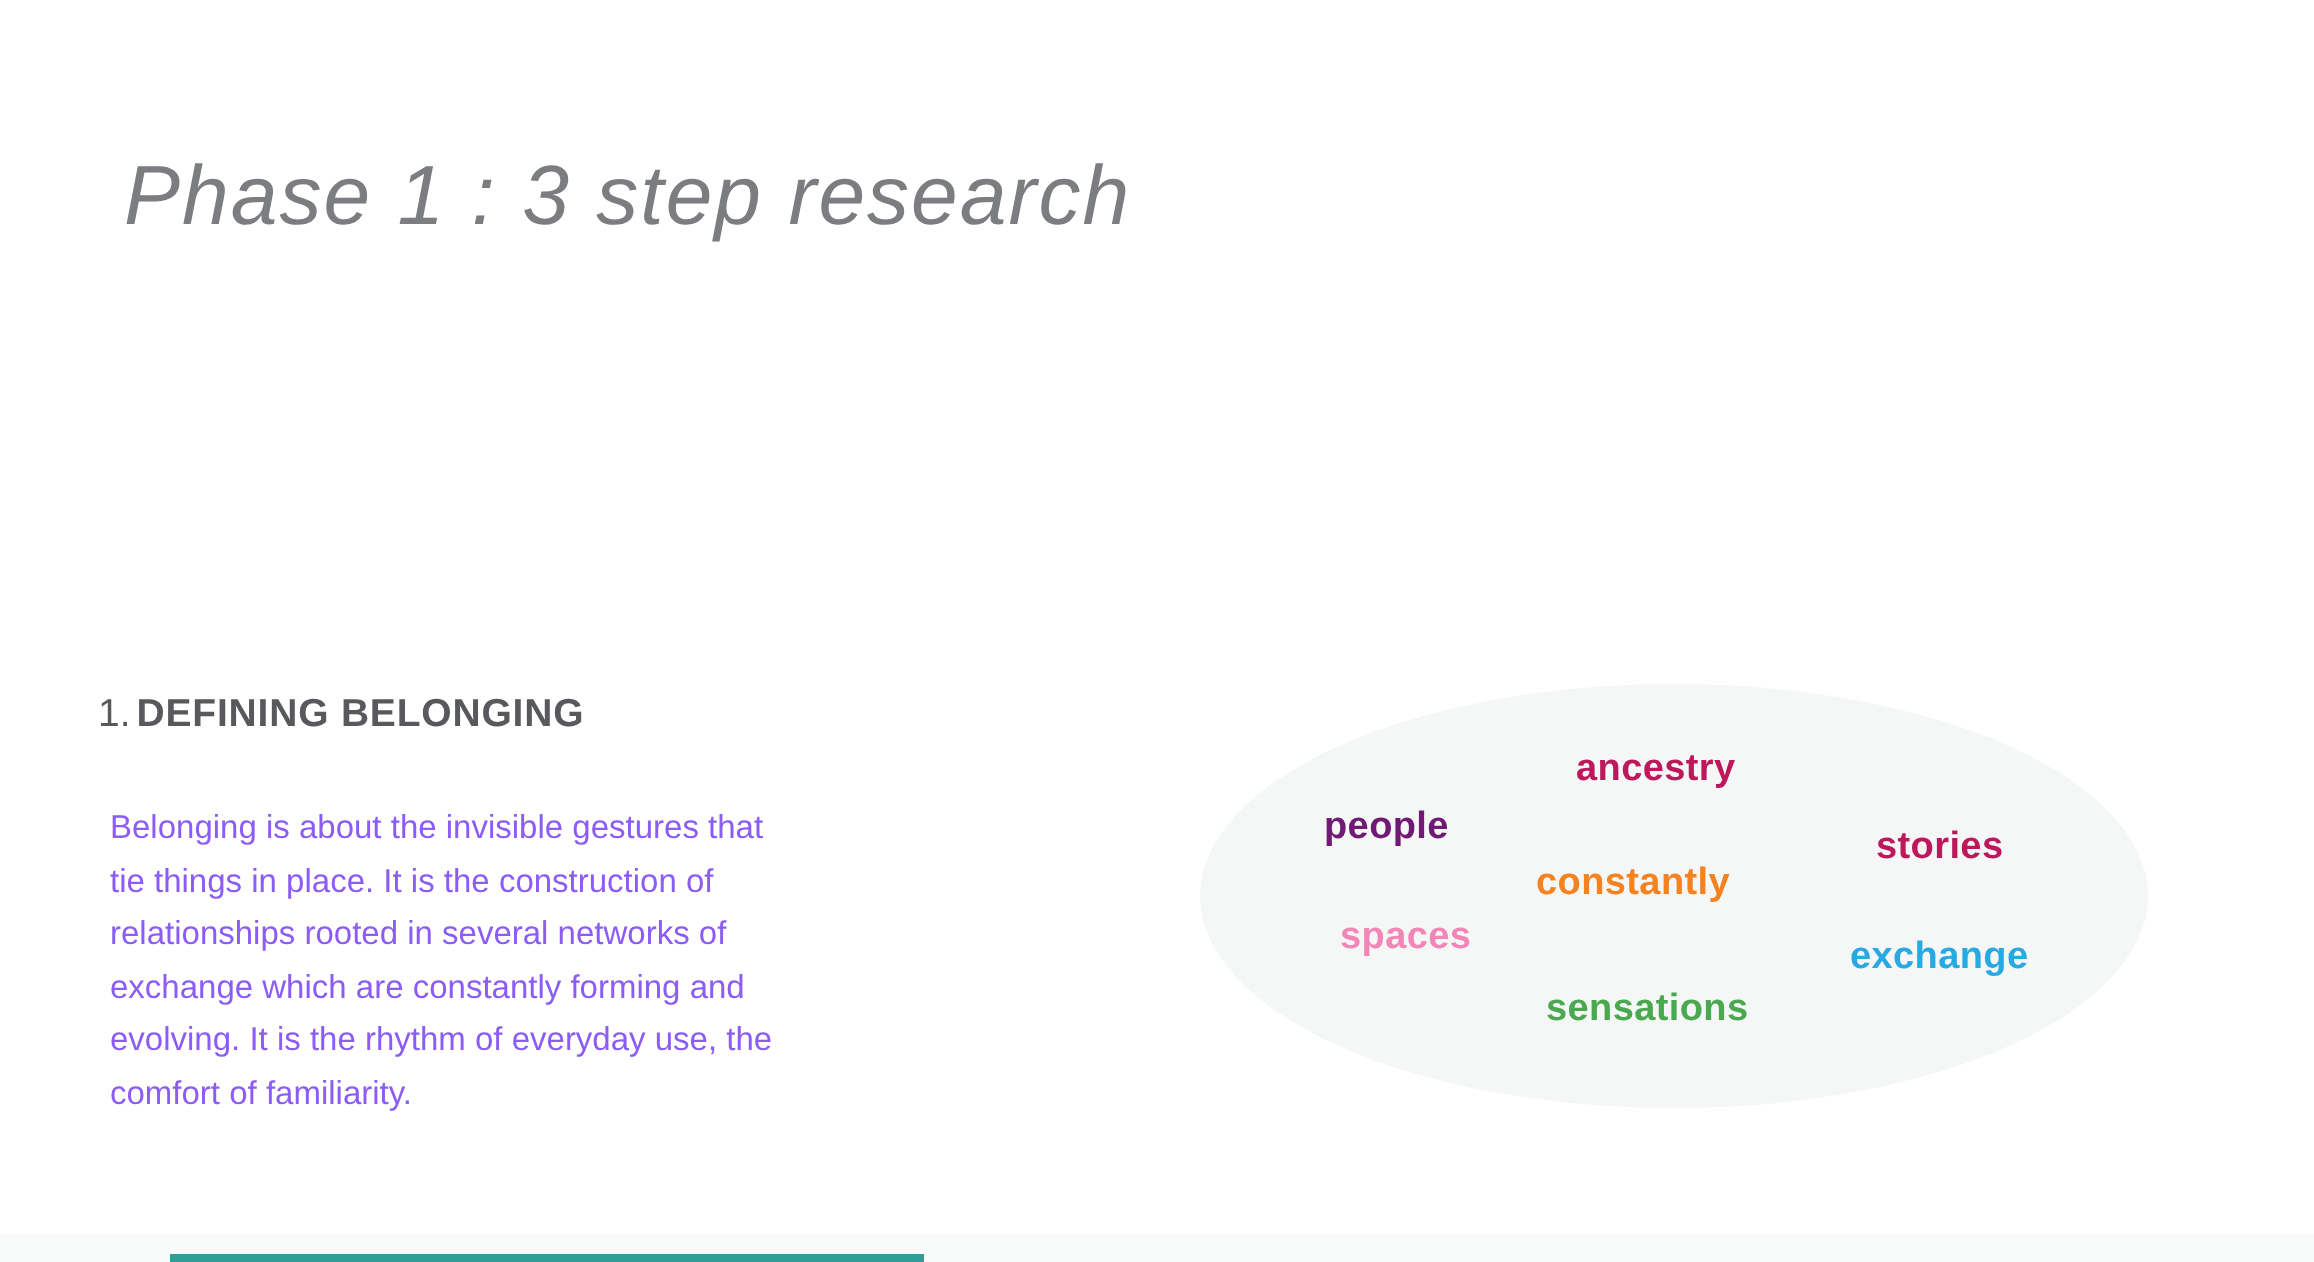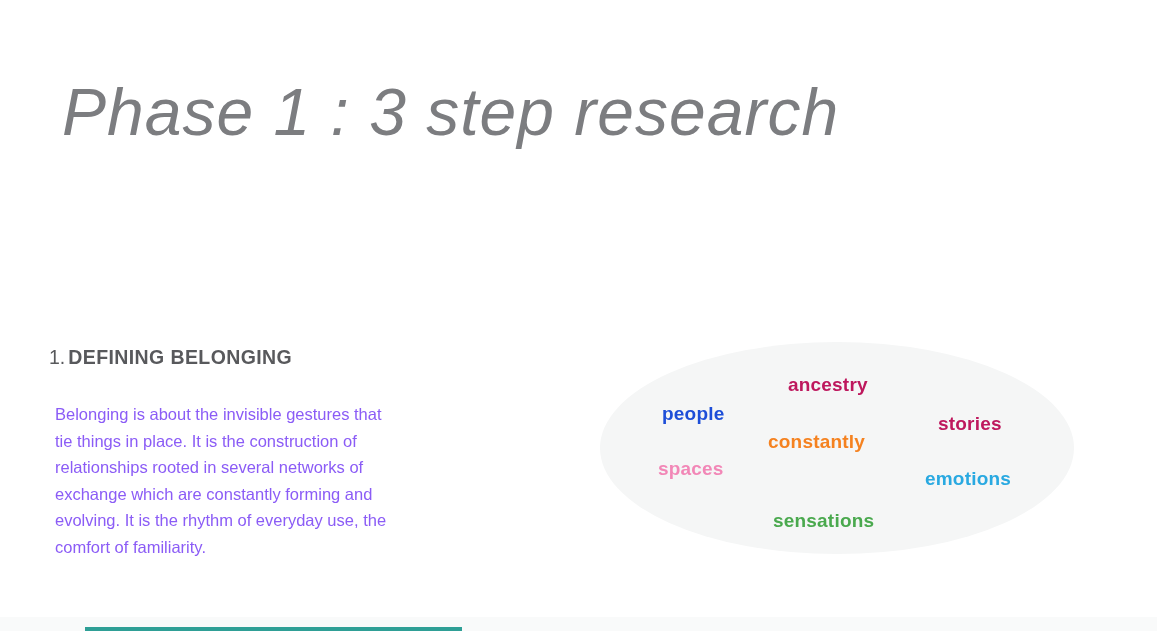--- a/index.html
+++ b/index.html
@@ -14,21 +14,21 @@
   .slide {
     position: relative;
     width: 1157px;
     height: 631px;
     background: #ffffff;
   }
   .slide-title {
     position: absolute;
     left: 62px;
     top: 74px;
-    font-size: 66px;
+    font-size: 42px;
     font-style: italic;
     font-weight: 500;
     color: #7c7d80;
     letter-spacing: 1px;
     white-space: nowrap;
   }
   .section-heading-row {
     position: absolute;
     left: 49px;
     top: 346px;
@@ -66,23 +66,23 @@
     position: absolute;
     font-size: 19px;
     font-weight: 700;
     letter-spacing: 0.2px;
     white-space: nowrap;
   }
   .w-ancestry    { left: 188px; top: 32px;  }
   .w-people      { left: 62px;  top: 61px;  }
   .w-stories     { left: 338px; top: 71px;  }
   .w-experiences { left: 168px; top: 89px;  }
-  .w-spaces      { left: 58px;  top: 116px; text-align: center; }
+  .w-spaces      { left: 70px;  top: 116px; text-align: center; }
   .w-emotions    { left: 325px; top: 126px; }
-  .w-sensations  { left: 173px; top: 152px; margin-top: 16px; }
+  .w-sensations  { left: 173px; top: 152px; }
   .bottom-band {
     position: absolute;
     left: 0;
     bottom: 0;
     width: 1157px;
     height: 14px;
     background: #f9fafa;
   }
   .bottom-accent-bar {
     position: absolute;
@@ -100,24 +100,24 @@
   <div class="slide-title">Phase 1 : 3 step research</div>
 
   <div class="section-heading-row">
     <span class="section-number">1.</span><span class="section-heading">DEFINING BELONGING</span>
   </div>
 
   <div class="section-body">Belonging is about the invisible gestures that tie things in place. It is the construction of relationships rooted in several networks of exchange which are constantly forming and evolving. It is the rhythm of everyday use, the comfort of familiarity.</div>
 
   <div class="word-cloud">
     <span class="cloud-word w-ancestry" style="color: #be185d;">ancestry</span>
-    <span class="cloud-word w-people" style="color: #1d4ed8;">people</span>
+    <span class="cloud-word w-people" style="color: #701a75;">people</span>
     <span class="cloud-word w-stories" style="color: #be185d;">stories</span>
     <span class="cloud-word w-experiences" style="color: rgb(245, 130, 32);">constantly</span>
     <span class="cloud-word w-spaces" style="color: rgb(242, 135, 183);">spaces</span>
-    <span class="cloud-word w-emotions" style="color: rgb(41, 169, 225);">emotions</span>
+    <span class="cloud-word w-emotions" style="color: rgb(41, 169, 225);">exchange</span>
     <span class="cloud-word w-sensations" style="color: rgb(74, 169, 78);">sensations</span>
   </div>
 
   <div class="bottom-band"></div>
   <div class="bottom-accent-bar" style="background-color: rgb(47, 159, 150);"></div>
 
 </div>
 
 </body></html>

